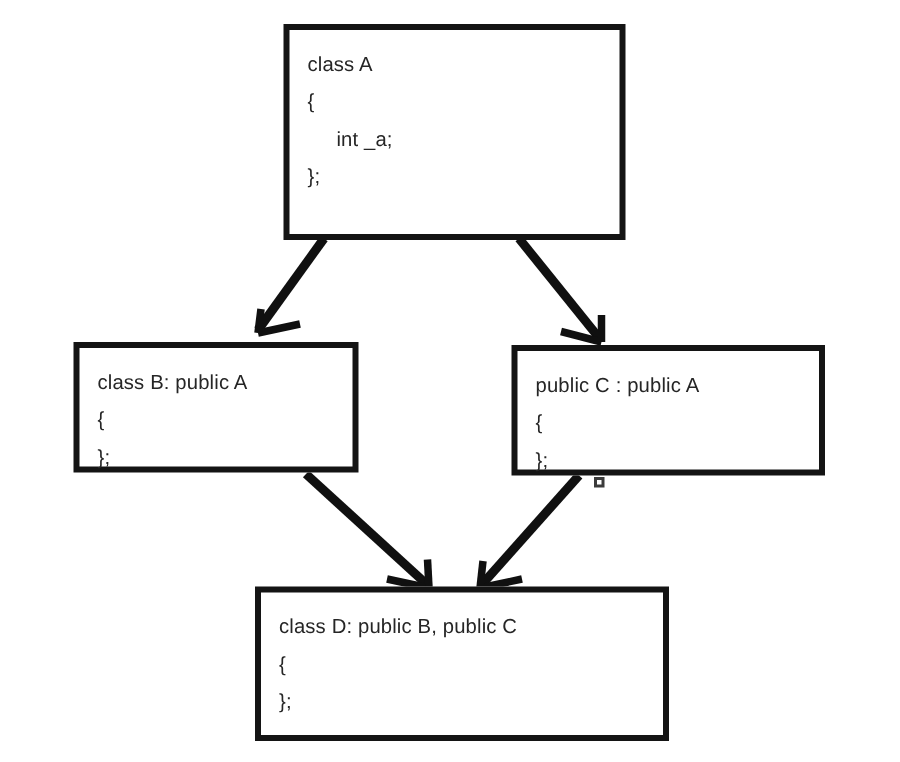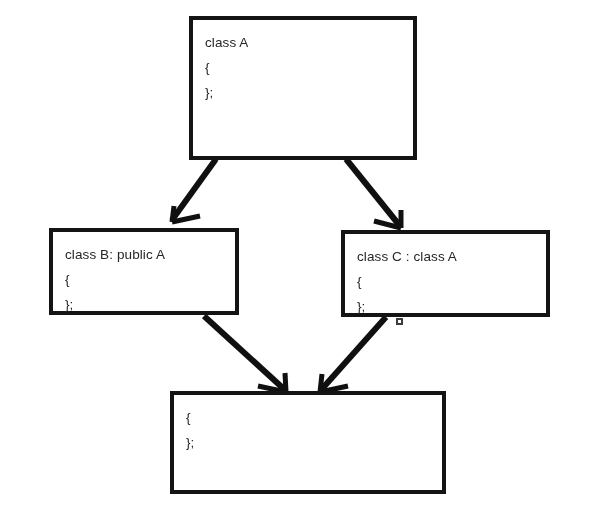--- a/index.html
+++ b/index.html
@@ -91,35 +91,37 @@
     <g>
       <line class="edge-line" x1="386" y1="317" x2="321" y2="390"></line>
       <path class="barb" d="M 320 392 L 348 386"></path>
       <path class="barb" d="M 320 392 L 322 374"></path>
     </g>
   </svg>
 
   <div class="class-box" id="box-a">
     <div class="code-line">class A</div>
     <div class="code-line">{</div>
+    <div class="code-line">     int _a;</div>
     <div class="code-line">};</div>
   </div>
 
   <div class="class-box" id="box-b">
     <div class="code-line">class B: public A</div>
     <div class="code-line">{</div>
     <div class="code-line">};</div>
   </div>
 
   <div class="class-box" id="box-c">
-    <div class="code-line">class C : class A</div>
+    <div class="code-line">public C : public A</div>
     <div class="code-line">{</div>
     <div class="code-line">};</div>
   </div>
 
   <div class="class-box" id="box-d">
+    <div class="code-line">class D: public B, public C</div>
     <div class="code-line">{</div>
     <div class="code-line">};</div>
   </div>
 
   <div class="artifact-square" style="left:396px; top:318px;"></div>
 
 </div>
 
 </body></html>

